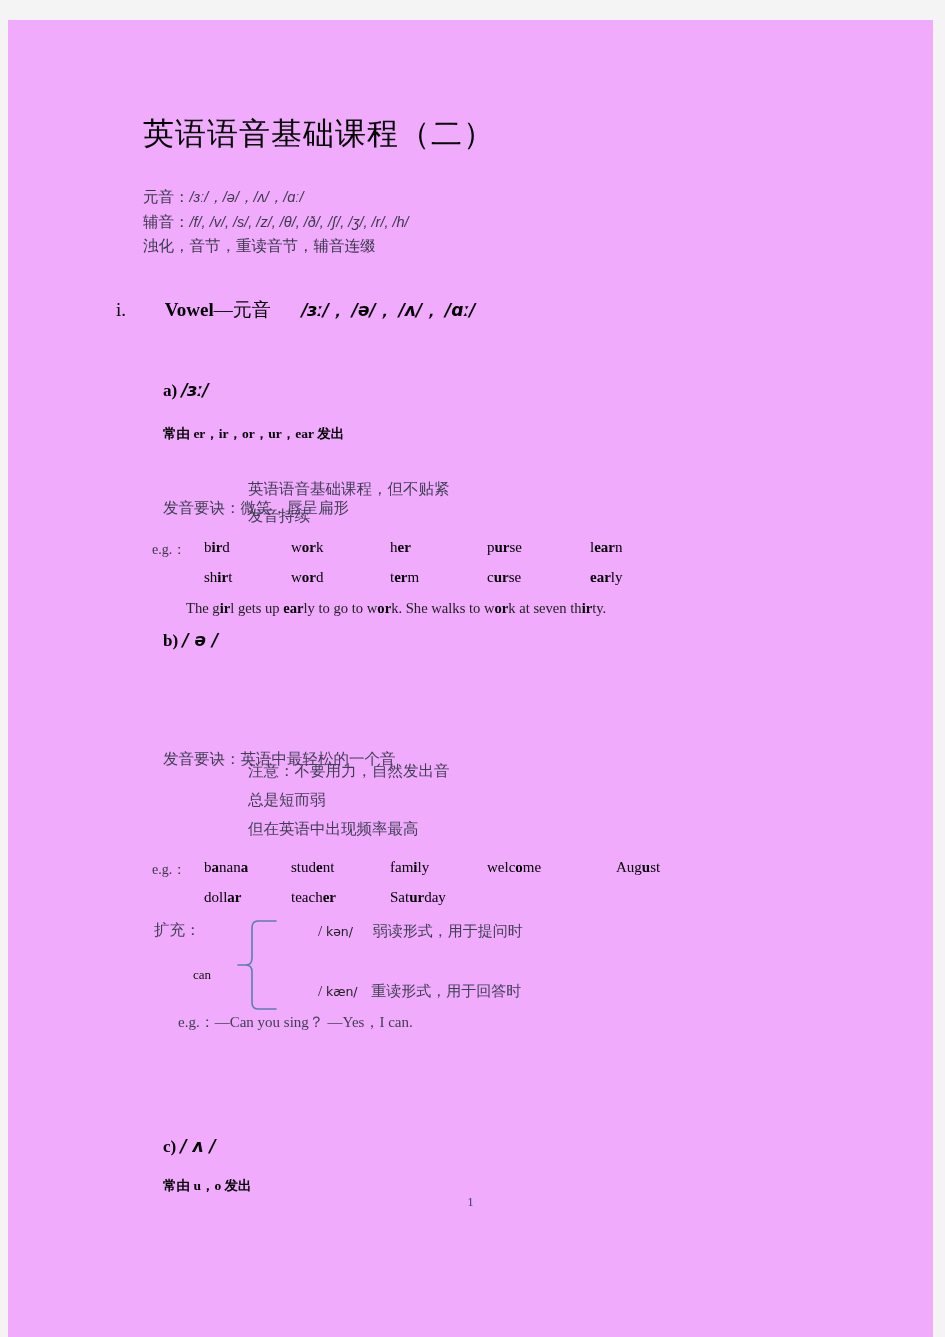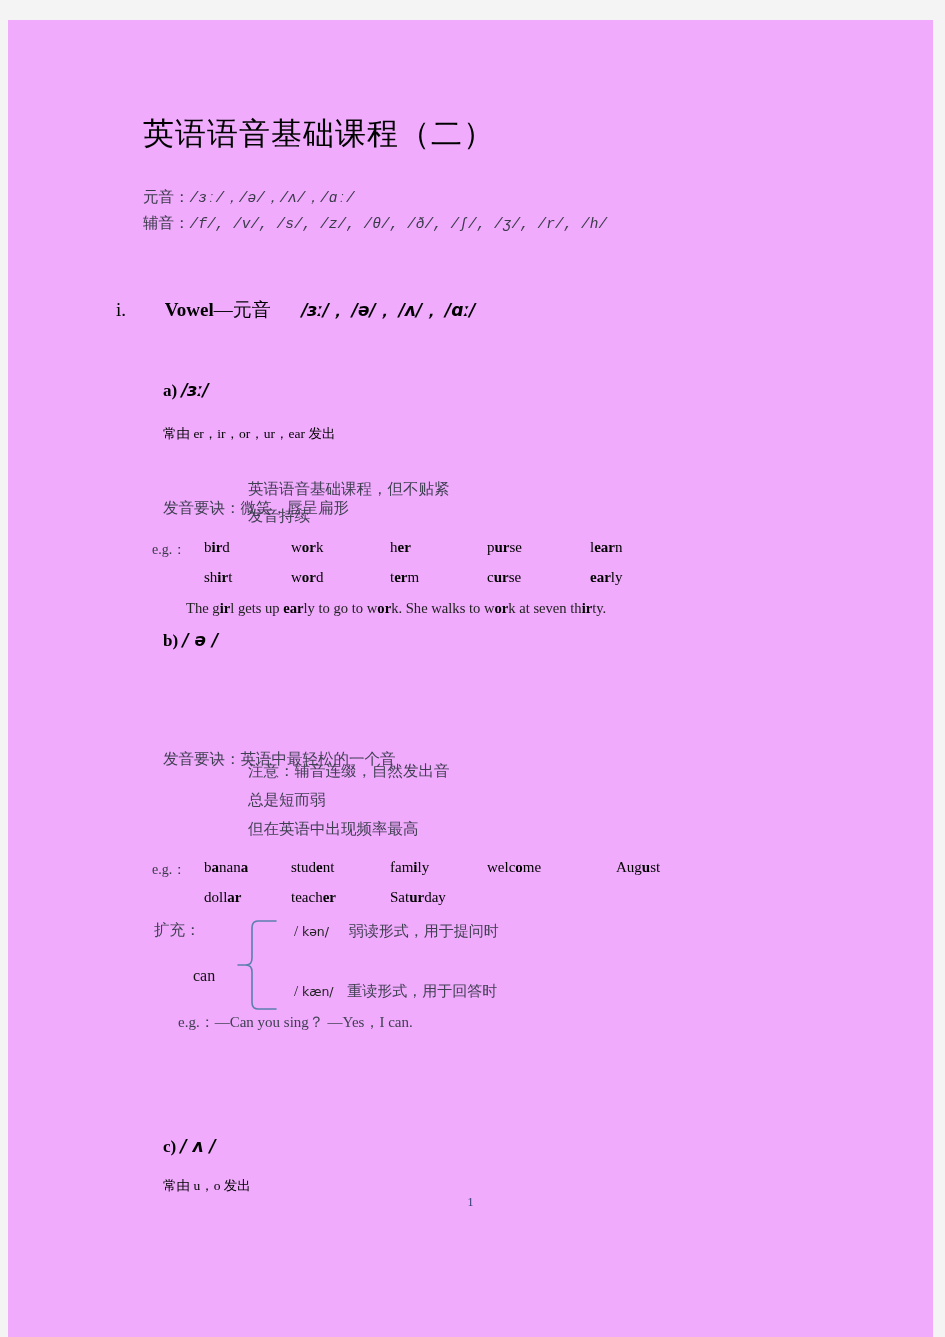--- a/index.html
+++ b/index.html
@@ -42,21 +42,21 @@
   .summary {
     position: absolute;
     left: 135px;
     top: 165px;
     font-size: 15.5px;
     color: #3a3a4a;
     line-height: 23.5px;
     white-space: nowrap;
   }
   .summary .lbl { font-family: "Liberation Serif", serif; margin-top: 40px; }
-  .summary .ipa { font-family: Liberation Mono, monospace; font-size: 14.5px; font-style: italic; }
+  .summary .ipa { font-family: Liberation Sans, sans-serif; font-size: 14.5px; font-style: italic; }
 
   .sec-heading {
     position: absolute;
     left: 108px;
     top: 277px;
     font-size: 19px;
     color: #000;
     white-space: nowrap;
   }
   .sec-heading .numeral { font-family: "Liberation Serif", serif; }
@@ -79,21 +79,21 @@
   .sub-heading .ipa {
     font-family: "DejaVu Sans", sans-serif;
     font-style: italic;
     font-size: 17px;
   }
 
   .rule-line {
     position: absolute;
     left: 155px;
     font-size: 13.5px;
-    font-weight: normal;
+    font-weight: bold;
     white-space: nowrap;
     color: #000;
   }
 
   .tip-label {
     position: absolute;
     left: 155px;
     font-size: 15.5px;
     color: #3f3f52;
     white-space: nowrap;
@@ -134,33 +134,34 @@
 
   
   .ext-label {
     position: absolute;
     font-size: 15.5px;
     color: #3f3f52;
     white-space: nowrap;
   }
   .can-word {
     position: absolute;
-    font-size: 16px;
+    font-size: 13px;
     font-family: "Liberation Serif", serif;
     color: #111;
     white-space: nowrap;
   }
   .brace {
     position: absolute;
   }
   .brace-form {
     position: absolute;
     white-space: nowrap;
     font-size: 15px;
     color: #3f3f52;
+    margin-left: 24px;
   }
   .brace-form .ipa {
     font-family: "DejaVu Sans", sans-serif;
     font-size: 12.5px;
     color: #222;
   }
   .brace-form .slash {
     font-family: "Liberation Serif", serif;
     font-size: 15px;
     color: #222;
@@ -194,20 +195,21 @@
 
   <div class="doc-title">英语语音基础课程（二）</div>
 
   <div class="summary">
     <div>
       <span class="lbl">元音：</span><span class="ipa">/ɜː/，/ə/，/ʌ/，/ɑː/</span>
     </div>
     <div>
       <span class="lbl">辅音：</span><span class="ipa">/f/, /v/, /s/, /z/, /θ/, /ð/, /ʃ/, /ʒ/, /r/, /h/</span>
     </div>
+    <div>浊化，音节，重读音节，辅音连缀</div>
   </div>
 
   <div class="sec-heading">
     <span class="numeral">i.</span>
     <span style="display:inline-block;width:34px"></span><span class="en">Vowel</span><span class="cn">—</span><span class="cn">元音</span>
     <span style="display:inline-block;width:26px"></span><span class="ipa-list">/ɜː/， /ə/， /ʌ/， /ɑː/</span>
   </div>
 
   <div class="sub-heading" style="top:360px">
     <span>a)</span>
@@ -240,21 +242,21 @@
 
   <div class="sub-heading" style="top:610px">
     <span>b)</span>
     <span class="ipa">/ ə /</span>
   </div>
 
 
   <div class="tip-label" style="top:683px">
     <span>发音要诀：</span><span>英语中最轻松的一个音</span>
   </div>
-  <div class="tip-line" style="left:240px; top:741px">注意：辅音连缀，自然发出音</div>
+  <div class="tip-line" style="left:240px; top:741px">注意：不要用力，自然发出音</div>
   <div class="tip-line" style="left:240px; top:770px">总是短而弱</div>
   <div class="tip-line" style="left:240px; top:799px">但在英语中出现频率最高</div>
 
   <div class="eg-label" style="left:144px; top:841px">e.g.：</div>
 
   <div class="word" style="left:196px; top:839px"><span>b</span><b>a</b><span>nan</span><b>a</b></div>
   <div class="word" style="left:283px; top:839px"><span>stud</span><b>e</b><span>nt</span></div>
   <div class="word" style="left:382px; top:839px"><span>fam</span><b>i</b><span>ly</span></div>
   <div class="word" style="left:479px; top:839px"><span>welc</span><b>o</b><span>me</span></div>
   <div class="word" style="left:608px; top:839px"><span>Aug</span><b>u</b><span>st</span></div>

